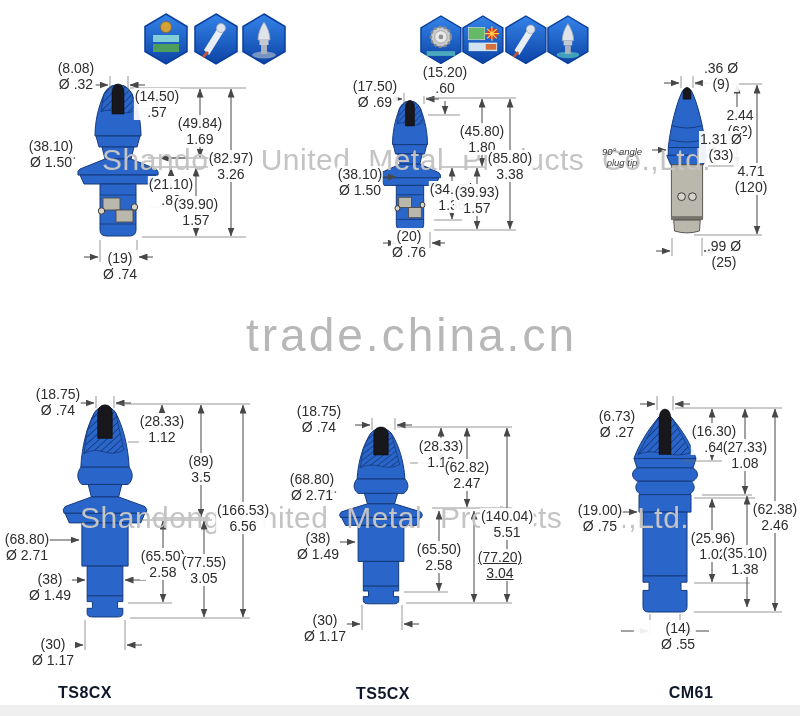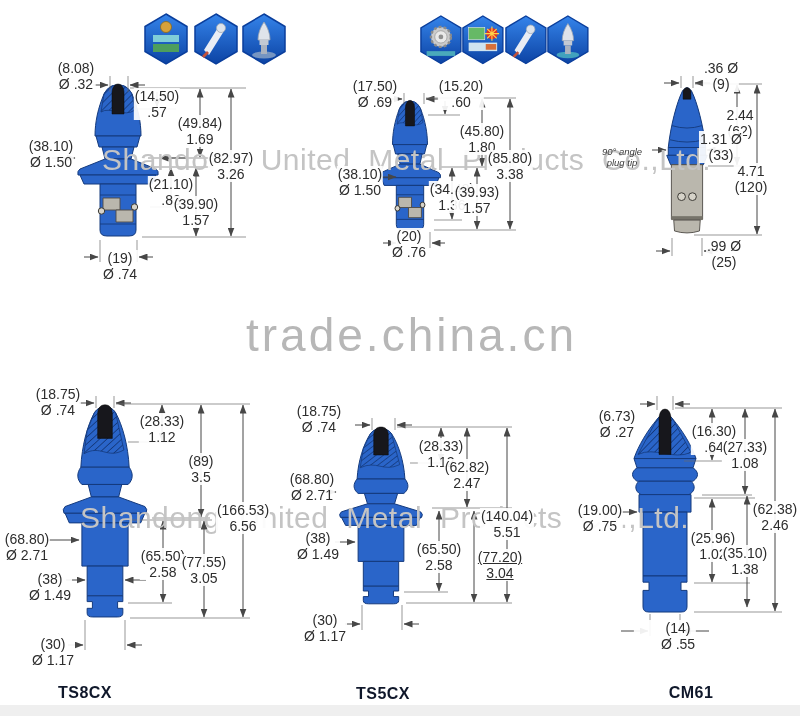--- a/index.html
+++ b/index.html
@@ -328,21 +328,21 @@
     <span class="dim-label" style="left: 231px; top: 150px;">(82.97)
 3.26</span>
     <span class="dim-label" style="left: 171px; top: 176px;">(21.10)
 .83</span>
     <span class="dim-label" style="left: 196px; top: 196px;">(39.90)
 1.57</span>
     <span class="dim-label" style="left: 120px; top: 250px;">(19)
 Ø .74</span>
     <span class="dim-label" style="left: 375px; top: 78px;">(17.50)
 Ø .69</span>
-    <span class="dim-label" style="left: 445px; top: 78px; margin-left: 16px;">(15.20)
+    <span class="dim-label" style="left: 445px; top: 64px;">(15.20)
 .60</span>
     <span class="dim-label" style="left: 482px; top: 123px;">(45.80)
 1.80</span>
     <span class="dim-label" style="left: 510px; top: 150px;">(85.80)
 3.38</span>
     <span class="dim-label" style="left: 360px; top: 166px;">(38.10)
 Ø 1.50</span>
     <span class="dim-label" style="left: 452px; top: 181px;">(34.48)
 1.36</span>
     <span class="dim-label" style="left: 477px; top: 184px;">(39.93)

